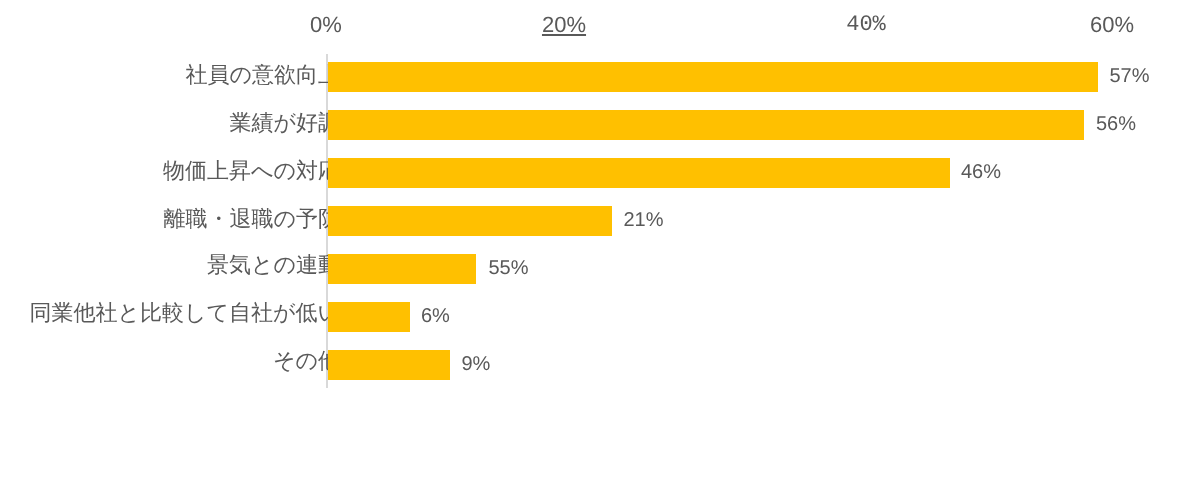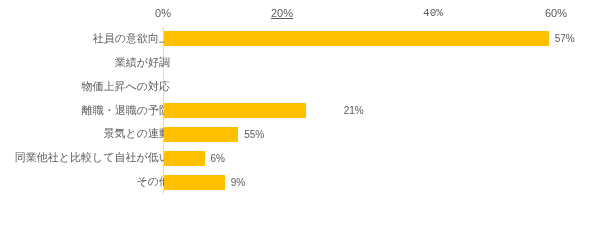--- a/index.html
+++ b/index.html
@@ -109,27 +109,35 @@
   <div id="plot-area">
       <div class="bar-row" style="top: 0px; height: 23.8571px;">
         <div class="cat-label" style="height: 23.8571px; line-height: 23.8571px;">社員の意欲向上</div>
         <div class="bar-wrap" style="height: 23.8571px;">
           <div class="bar" style="width: 384.75px; background: rgb(255, 192, 0);"></div>
           <span class="bar-value">57%</span>
         </div>
       </div>
       <div class="bar-row" style="top: 23.8571px; height: 23.8571px;">
         <div class="cat-label" style="height: 23.8571px; line-height: 23.8571px;">業績が好調</div>
+        <div class="bar-wrap" style="height: 23.8571px;">
+          <div class="bar" style="width: 378px; background: rgb(255, 192, 0);"></div>
+          <span class="bar-value">56%</span>
+        </div>
       </div>
       <div class="bar-row" style="top: 47.7143px; height: 23.8571px;">
         <div class="cat-label" style="height: 23.8571px; line-height: 23.8571px;">物価上昇への対応</div>
+        <div class="bar-wrap" style="height: 23.8571px;">
+          <div class="bar" style="width: 310.5px; background: rgb(255, 192, 0);"></div>
+          <span class="bar-value">46%</span>
+        </div>
       </div>
       <div class="bar-row" style="top: 71.5714px; height: 23.8571px;">
         <div class="cat-label" style="height: 23.8571px; line-height: 23.8571px;">離職・退職の予防</div>
-        <div class="bar-wrap" style="height: 23.8571px; gap: 32px;">
+        <div class="bar-wrap" style="height: 23.8571px;">
           <div class="bar" style="width: 141.75px; background: rgb(255, 192, 0);"></div>
           <span class="bar-value">21%</span>
         </div>
       </div>
       <div class="bar-row" style="top: 95.4286px; height: 23.8571px;">
         <div class="cat-label" style="height: 23.8571px; line-height: 23.8571px;">景気との連動</div>
         <div class="bar-wrap" style="height: 23.8571px;">
           <div class="bar" style="width: 74.25px; background: rgb(255, 192, 0);"></div>
           <span class="bar-value">55%</span>
         </div>

